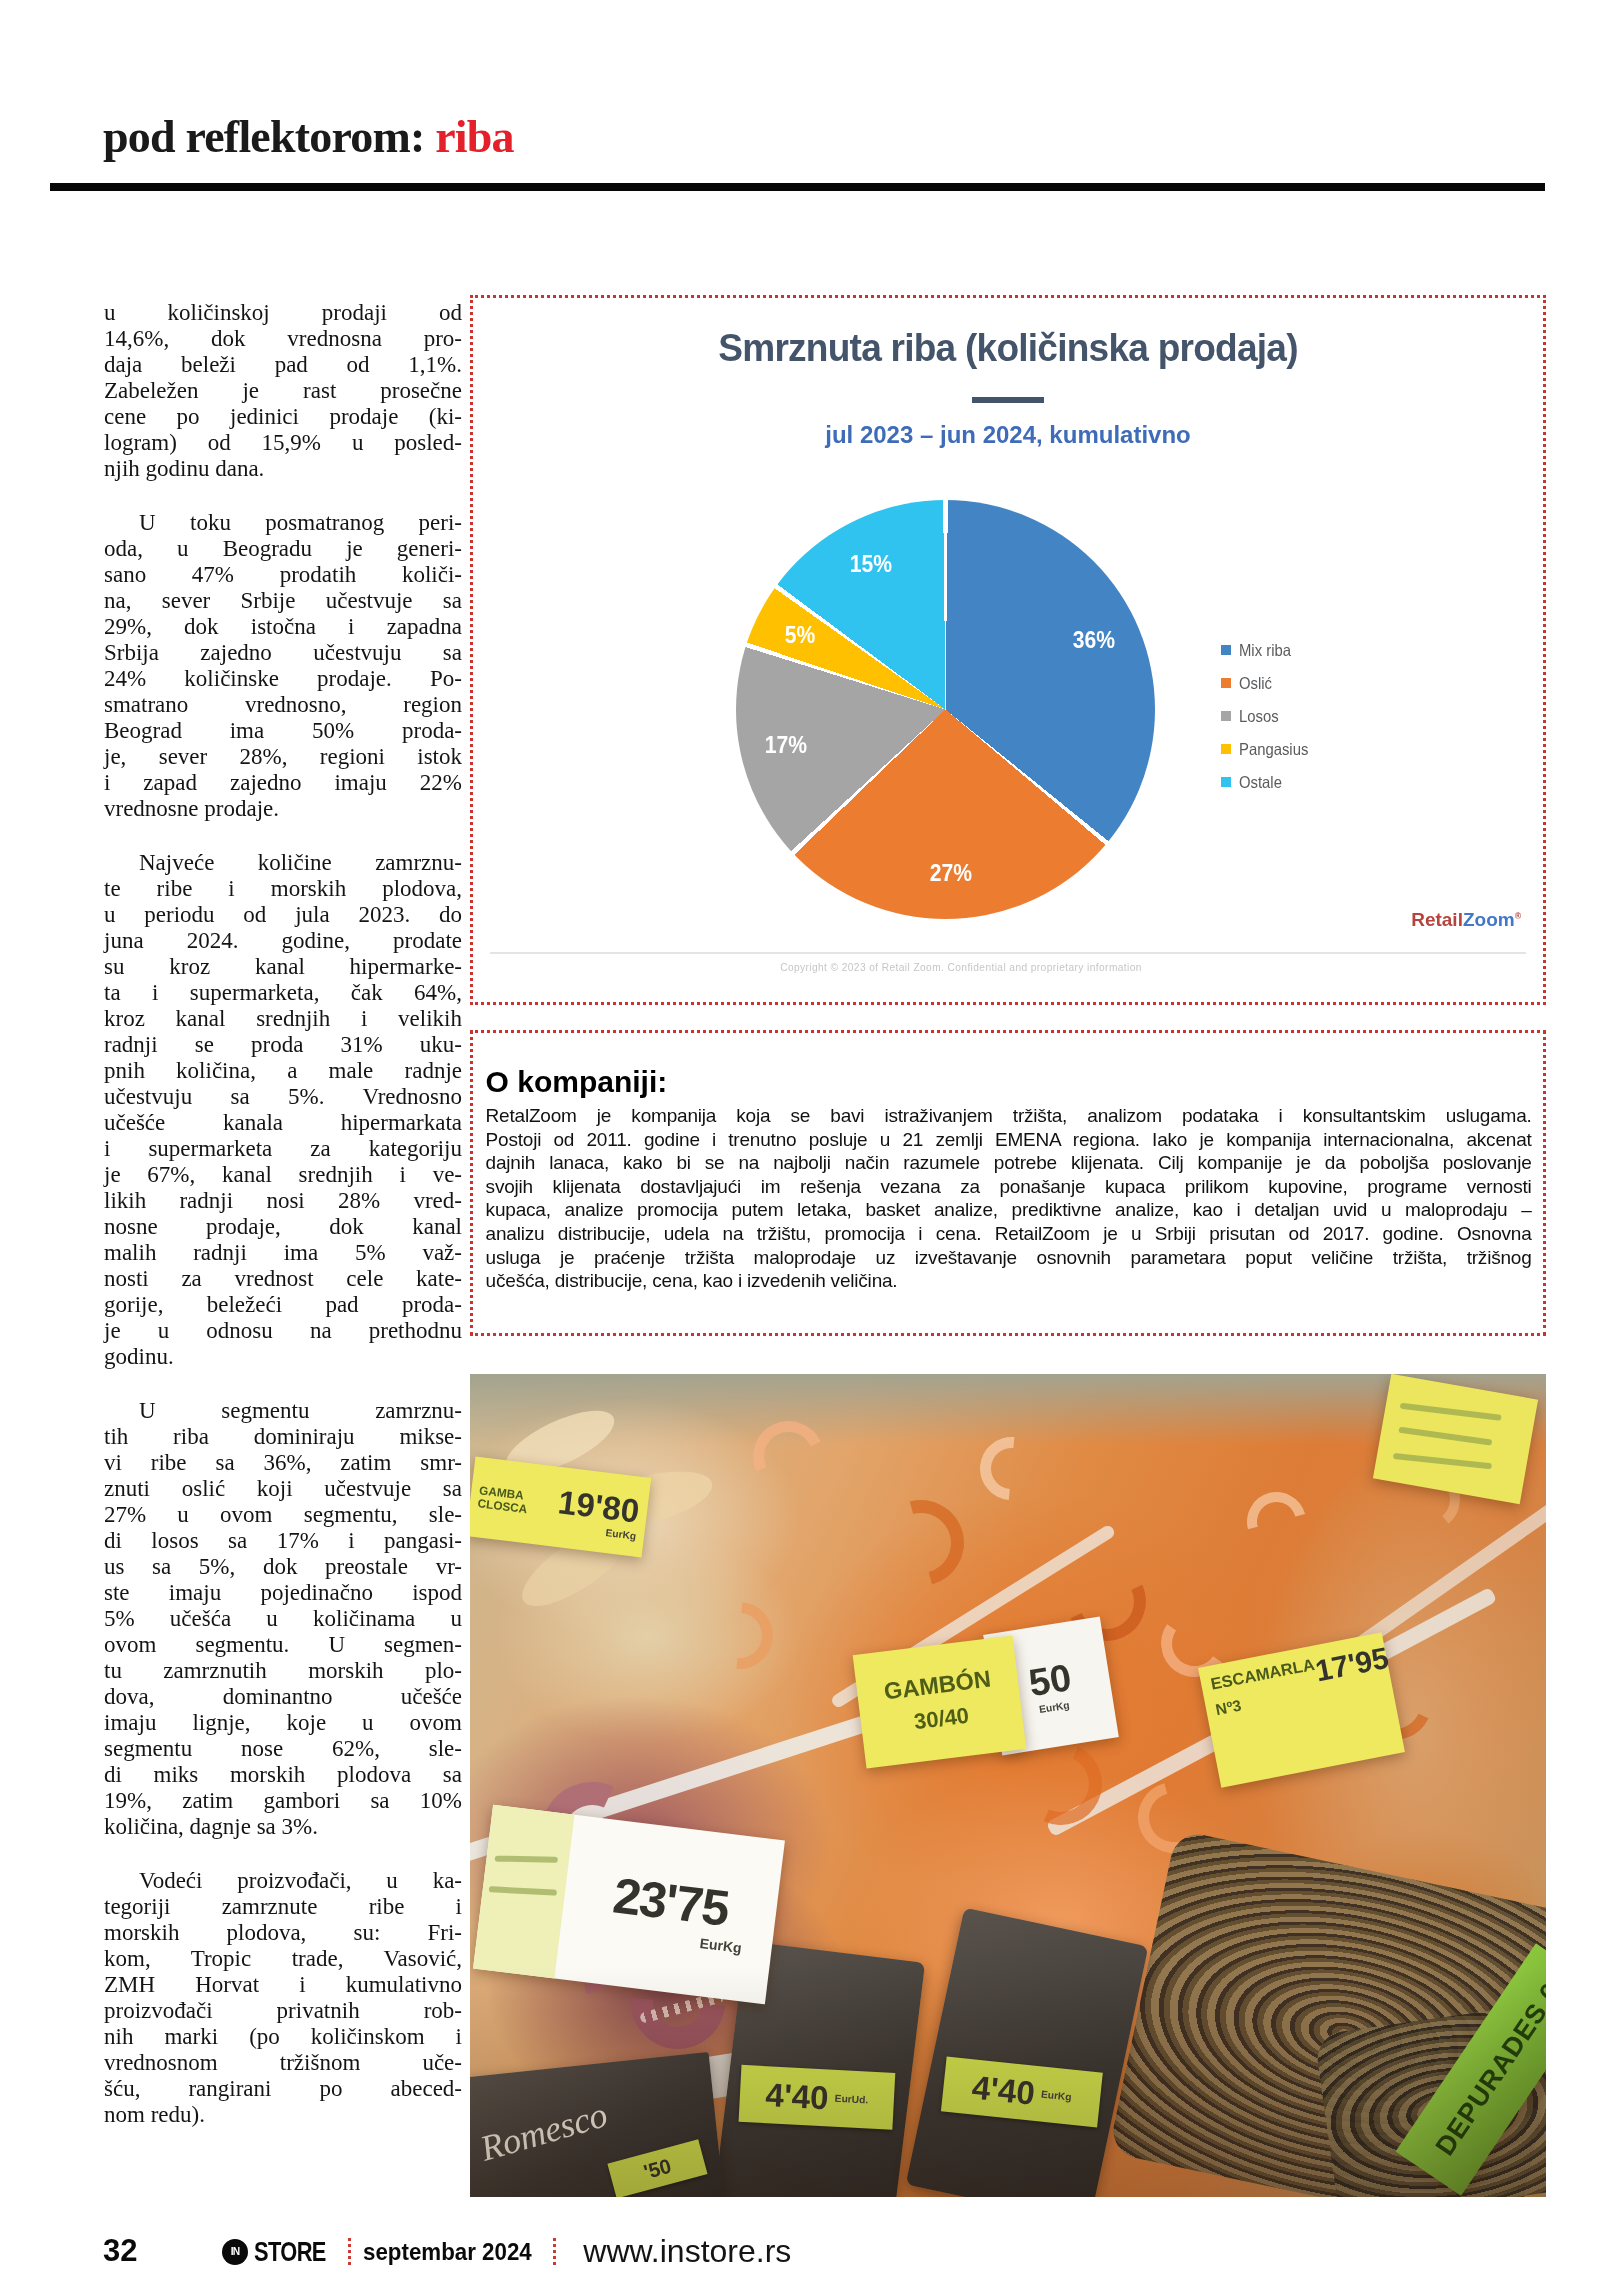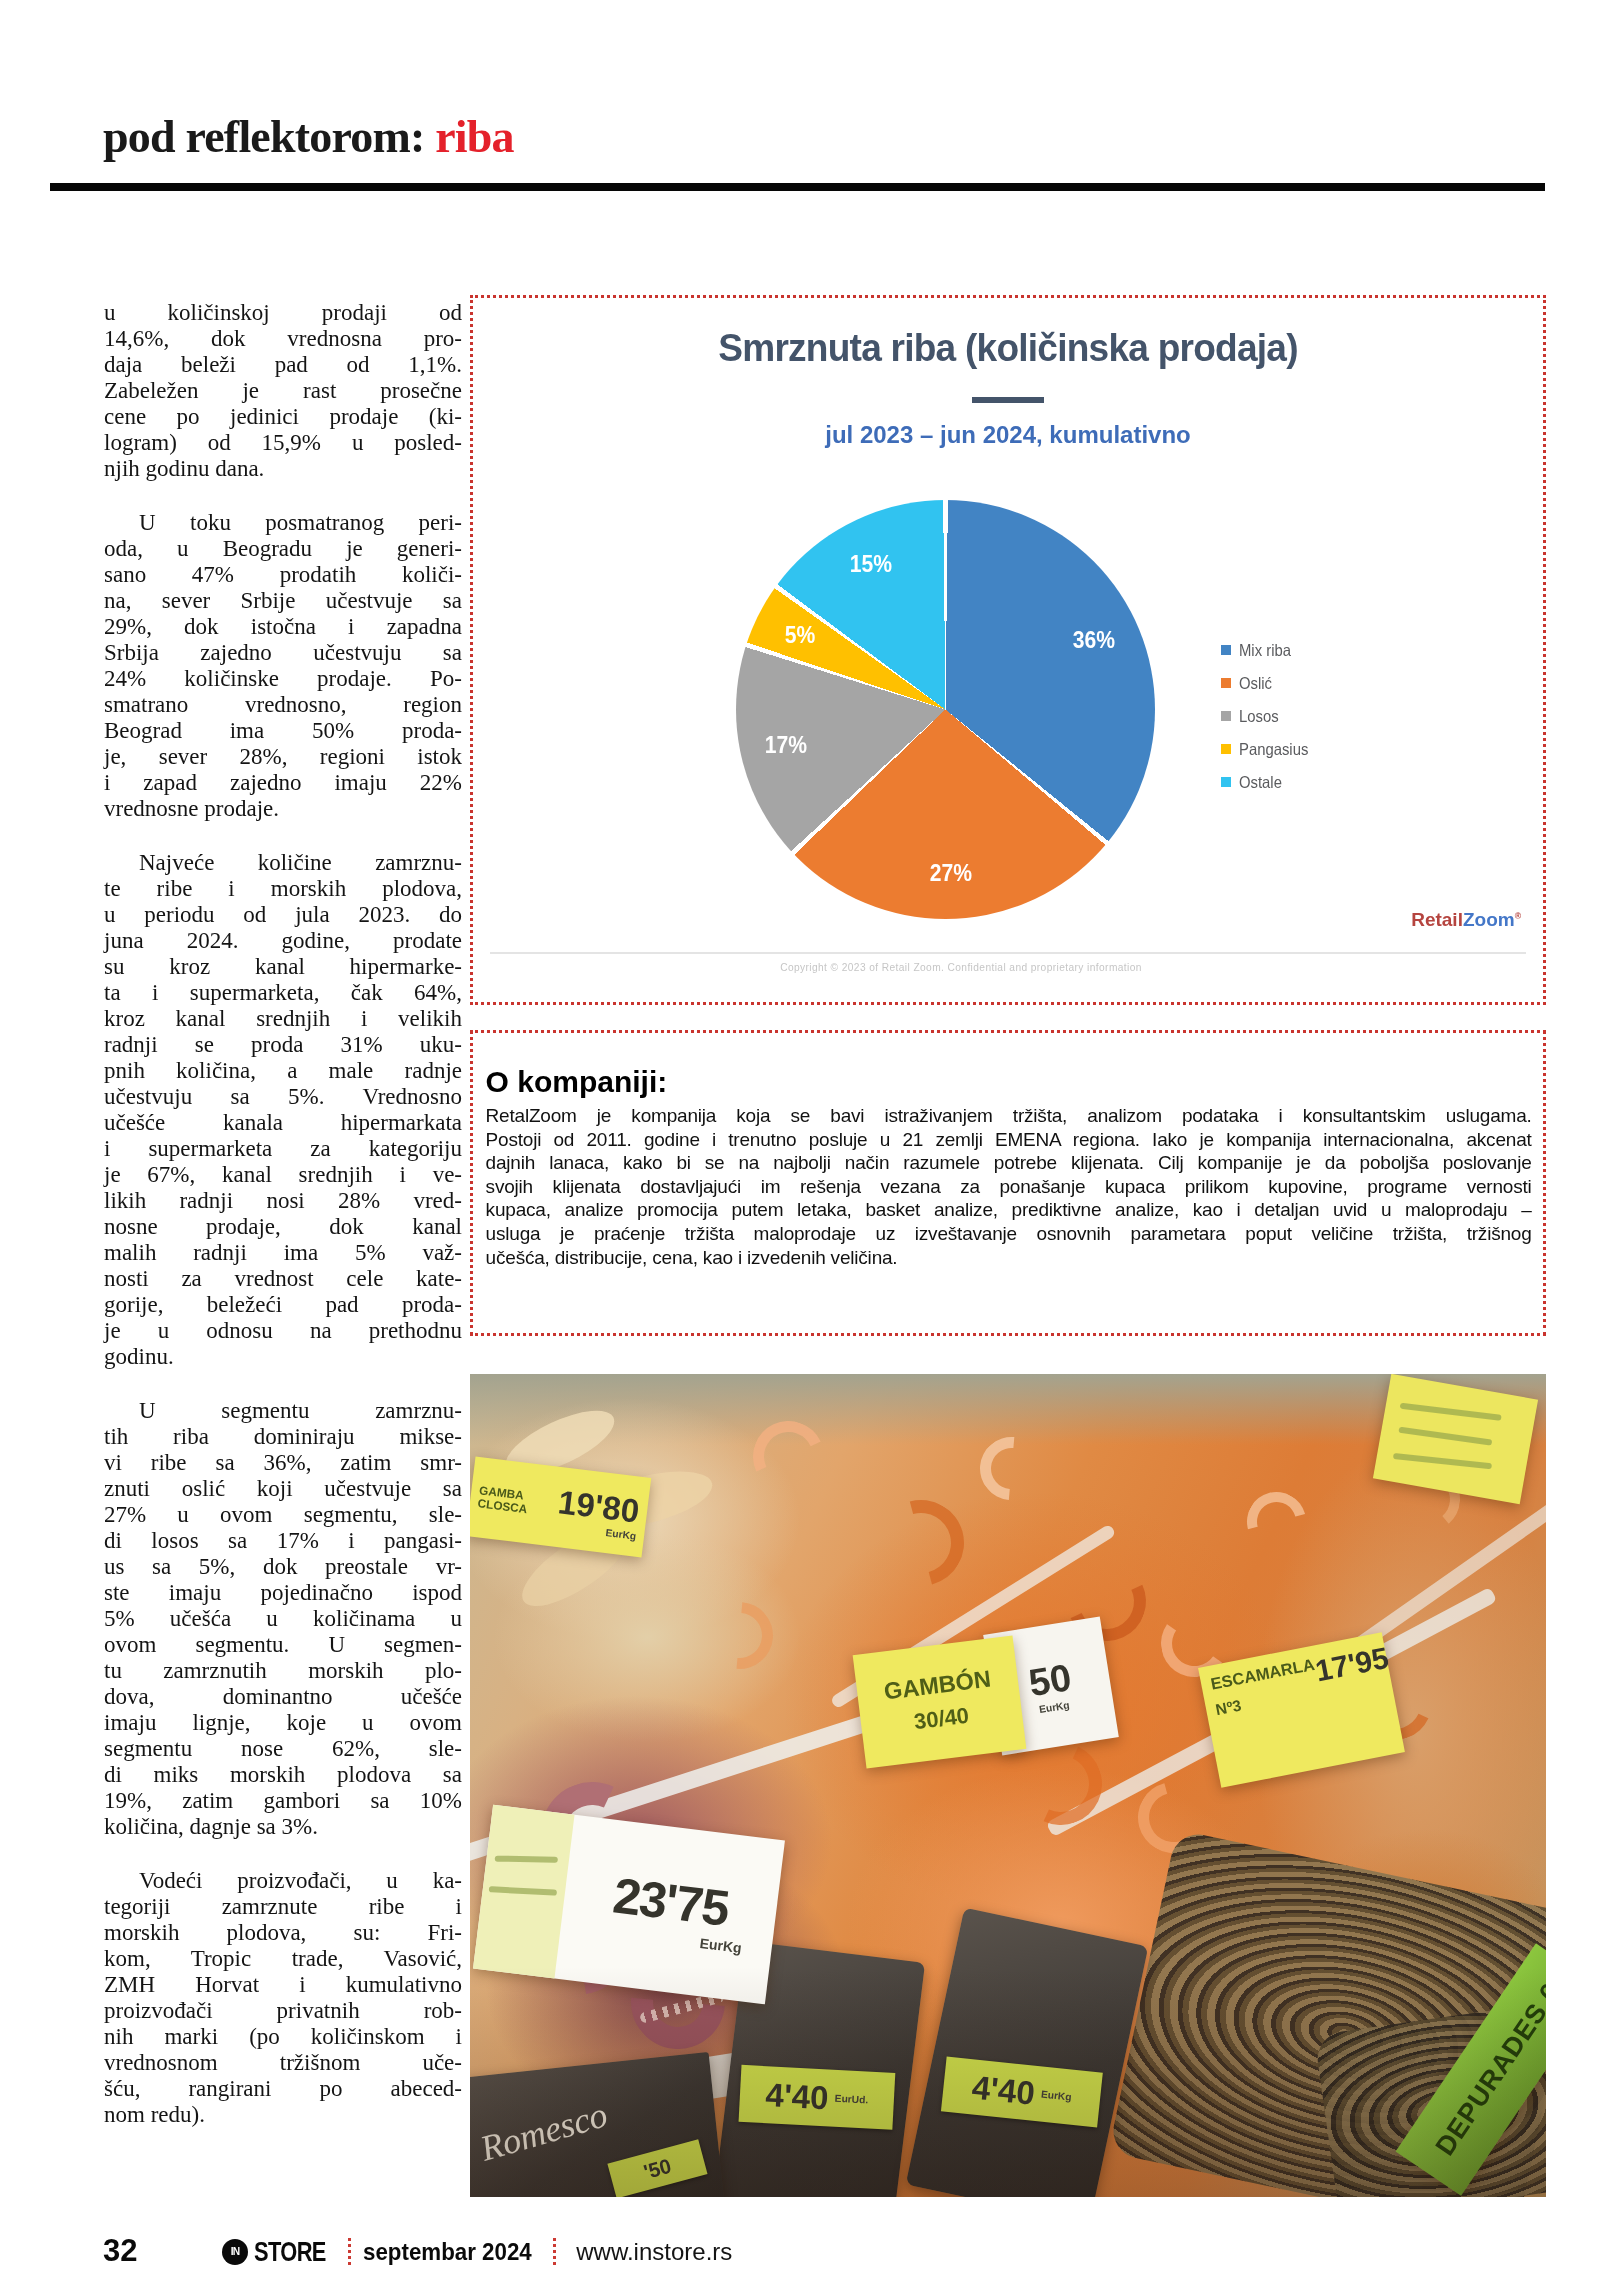--- a/index.html
+++ b/index.html
@@ -84,21 +84,21 @@
   
   .pagenum { position:absolute; left:103px; top:2233px; font-size:31px; font-weight:bold; color:#0a0a0a; }
   .footbrand { position:absolute; left:222px; top:2235px; display:flex; align-items:center; height:33px; }
   .logo-circle { width:26px; height:26px; border-radius:50%; background:#0a0a0a; color:#fff;
                  display:flex; align-items:center; justify-content:center; font-size:10.2px; font-weight:bold;
                  letter-spacing:-0.8px; flex:0 0 26px; }
   .store { font-size:28px; font-weight:bold; letter-spacing:-0.8px; transform:scaleX(.78);
            transform-origin:left center; margin-left:6.3px; color:#0a0a0a; }
   .fsep { height:27px; border-left:3.1px dotted #cc3a33; margin:0 11.8px 0 1.6px; }
   .issue { font-size:24px; font-weight:bold; color:#0a0a0a; transform:scaleX(.93); transform-origin:left center; }
-  .site { font-size:24px; color:#141414; margin-left:8px; }
+  .site { font-size:32px; color:#141414; margin-left:15px; }
 </style>
 </head>
 <body>
 
 <h1 class="h1"><span>pod reflektorom:</span><span class="red"> riba</span></h1>
 <div class="rule"></div>
 
 <div class="article" id="article-col">
     <div class="para">
       <div class="jline">u količinskoj prodaji od</div>
@@ -217,20 +217,21 @@
 </section>
 
 <section class="company-box">
   <div class="company-title">O kompaniji:</div>
   <div class="company-body" id="company-body">
       <div class="jline">RetalZoom je kompanija koja se bavi istraživanjem tržišta, analizom podataka i konsultantskim uslugama.</div>
       <div class="jline">Postoji od 2011. godine i trenutno posluje u 21 zemlji EMENA regiona. Iako je kompanija internacionalna, akcenat</div>
       <div class="jline">dajnih lanaca, kako bi se na najbolji način razumele potrebe klijenata. Cilj kompanije je da poboljša poslovanje</div>
       <div class="jline">svojih klijenata dostavljajući im rešenja vezana za ponašanje kupaca prilikom kupovine, programe vernosti</div>
       <div class="jline">kupaca, analize promocija putem letaka, basket analize, prediktivne analize, kao i detaljan uvid u maloprodaju –</div>
+      <div class="jline">analizu distribucije, udela na tržištu, promocija i cena. RetailZoom je u Srbiji prisutan od 2017. godine. Osnovna</div>
       <div class="jline">usluga je praćenje tržišta maloprodaje uz izveštavanje osnovnih parametara poput veličine tržišta, tržišnog</div>
       <div class="jline jlast">učešća, distribucije, cena, kao i izvedenih veličina.</div>
     </div>
 </section>
 
 <figure class="photo">
 
   <div class="blob" style="left:-15.7px;top:23.6px;width:346px;height:243px;background:radial-gradient(closest-side,#ecd9b8,rgba(236,217,184,0));"></div>
   <div class="blob" style="left:23.6px;top:157px;width:306px;height:212px;background:radial-gradient(closest-side,#e3cfa8,rgba(227,207,168,0));"></div>
   <div class="blob" style="left:314px;top:118px;width:510px;height:424px;background:radial-gradient(closest-side,#e4782f,rgba(228,120,47,0));"></div>

